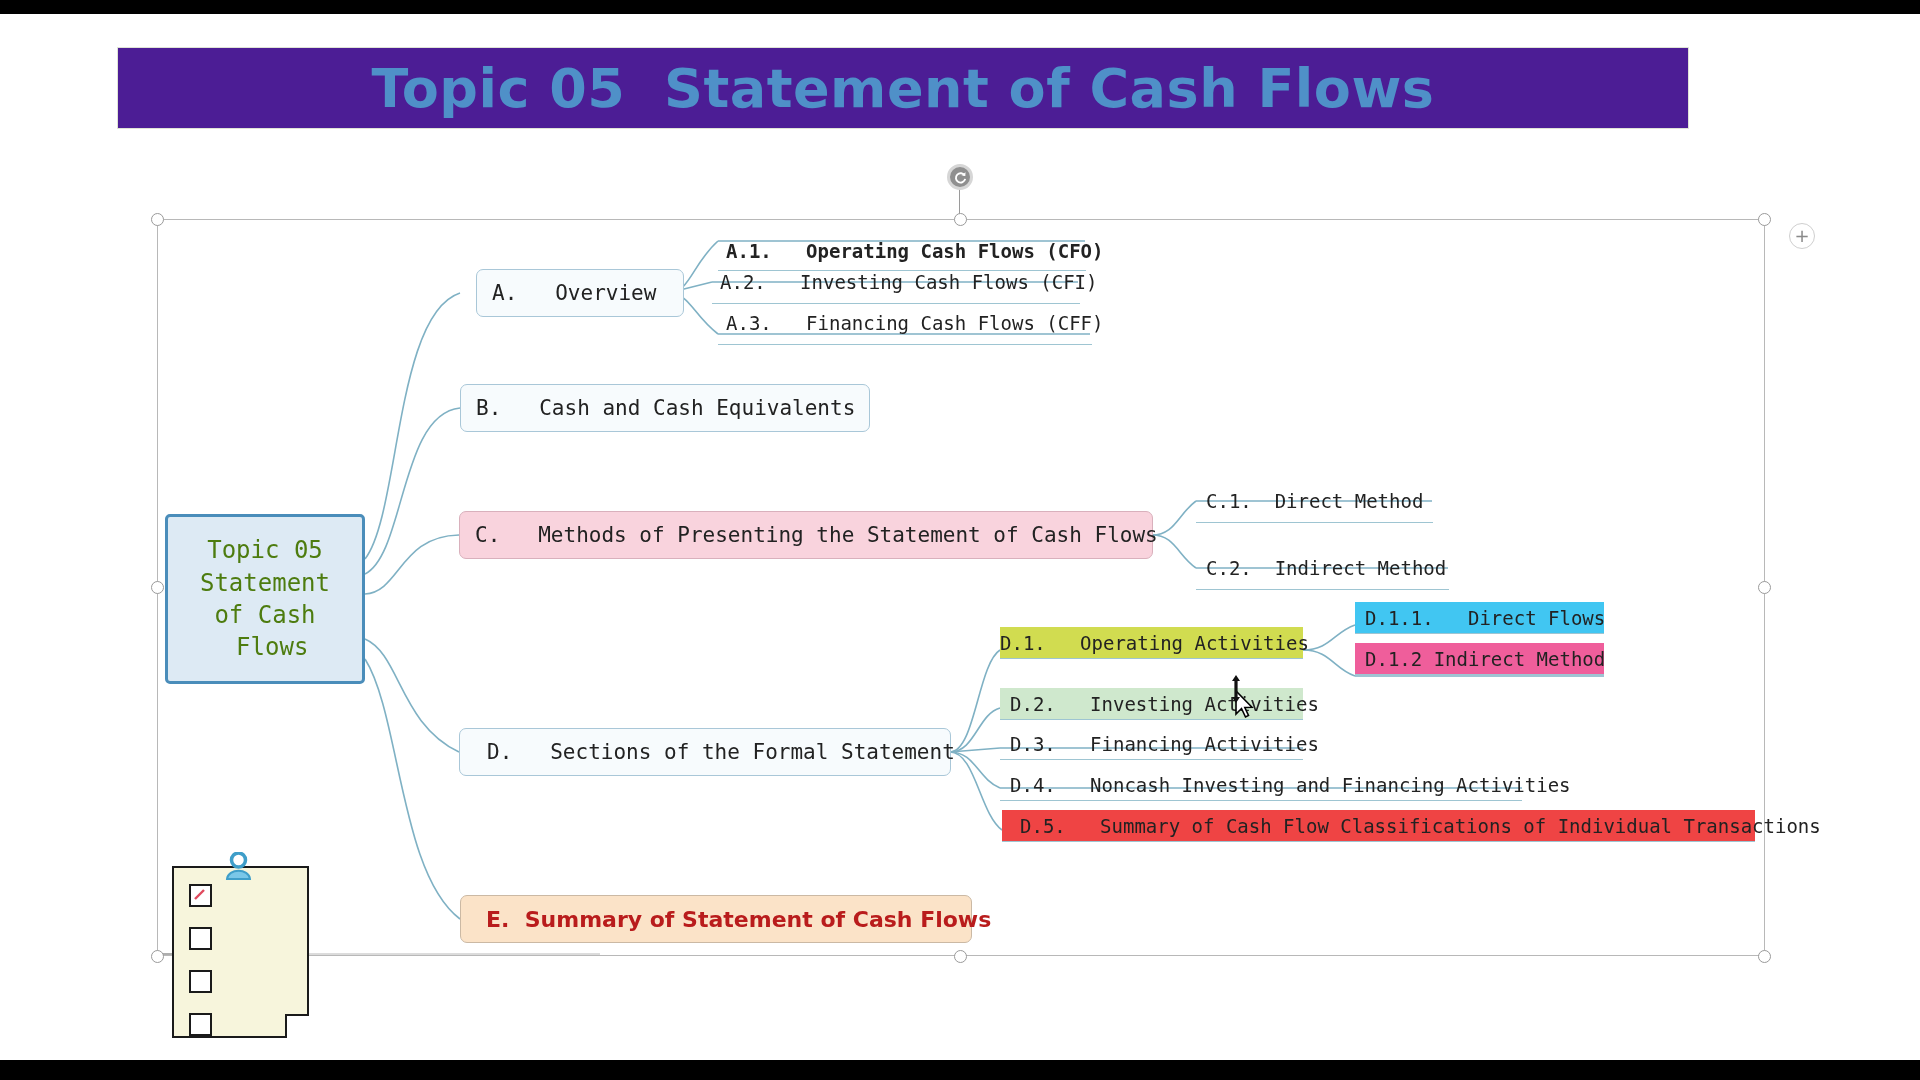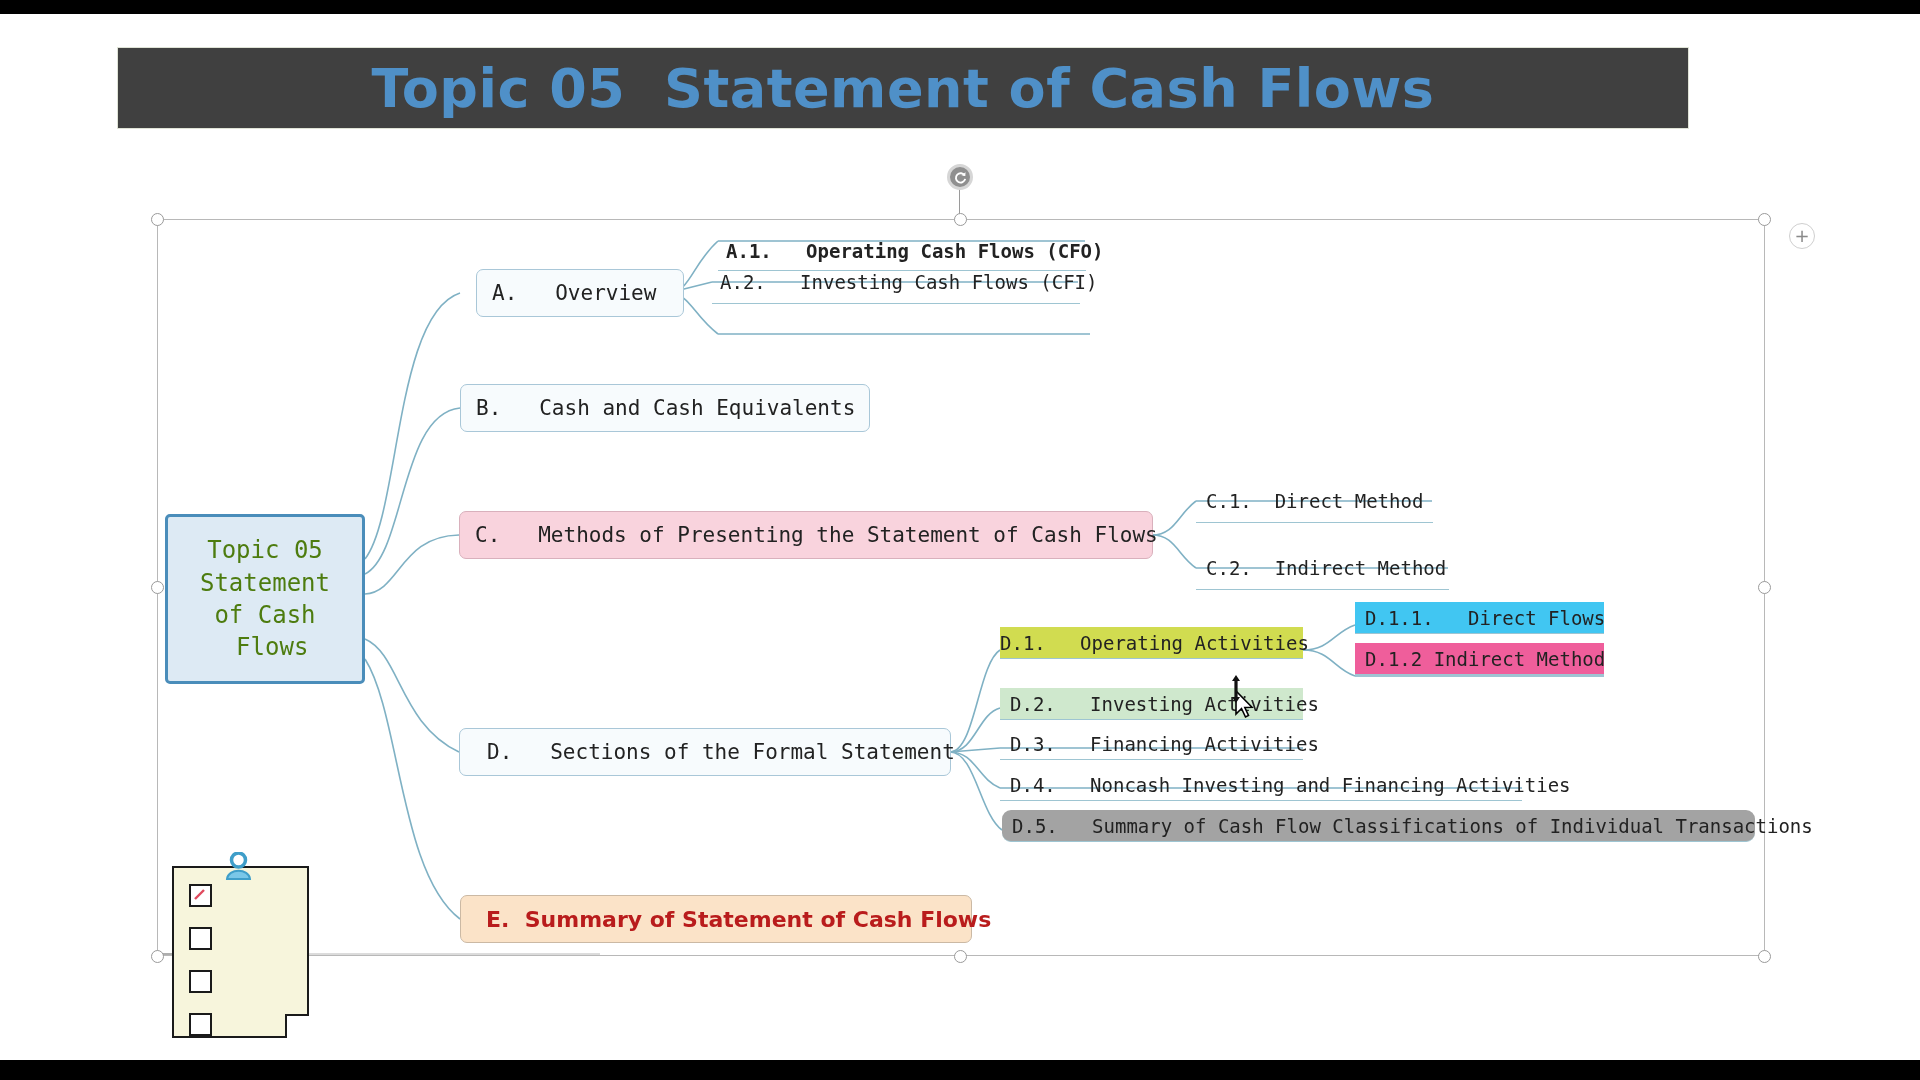--- a/index.html
+++ b/index.html
@@ -6,21 +6,21 @@
   body{width:1920px;height:1080px;overflow:hidden;font-family:"DejaVu Sans Mono",monospace;}
 
   #stage{position:relative;width:1920px;height:1080px;background:#000;}
 
   
   #slide{position:absolute;left:0;top:14px;width:1920px;height:1046px;background:#fff;}
 
   
   #title-box{
     position:absolute;left:117px;top:33px;width:1570px;height:80px;
-    border:1px solid #dfe3d6;background:#404040;
+    border:1px solid #dfe3d6;background:#4c1d95;
     display:flex;align-items:center;justify-content:center;
   }
   #title-text{
     font-family:"DejaVu Sans",sans-serif;
     font-size:54px;font-weight:700;color:#4f90c8;letter-spacing:.5px;
     white-space:pre;
   }
 
   
   #sel-frame{position:absolute;left:157px;top:205px;width:1608px;height:737px;border:1px solid #b8b8b8;box-sizing:border-box;}
@@ -138,38 +138,39 @@
       <div>Topic 05</div>
       <div>Statement</div>
       <div>of Cash</div>
       <div> Flows</div>
     </div>
 
     <div class="node boxnode" style="left:460px;top:255px;width:208px;height:48px;padding-left:15px;margin-left:16px;">A.   Overview</div>
 
     <div class="node underlined" style="left:718px;top:217px;width:368px;height:40px;padding-left:8px;font-weight:bold;">A.1.   Operating Cash Flows (CFO)</div>
     <div class="node underlined" style="left:712px;top:246px;width:368px;height:44px;padding-left:8px;">A.2.   Investing Cash Flows (CFI)</div>
+    <div class="node underlined" style="left:718px;top:287px;width:374px;height:44px;padding-left:8px;">A.3.   Financing Cash Flows (CFF)</div>
 
     <div class="node boxnode" style="left:460px;top:370px;width:410px;height:48px;padding-left:15px;">B.   Cash and Cash Equivalents</div>
 
     <div class="node boxnode" style="left:459px;top:497px;width:694px;height:48px;padding-left:15px;background:#f9d3dd;border-color:#d9b0bc;">C.   Methods of Presenting the Statement of Cash Flows</div>
 
     <div class="node underlined" style="left:1196px;top:465px;width:237px;height:44px;padding-left:10px;">C.1.  Direct Method</div>
     <div class="node underlined" style="left:1196px;top:532px;width:253px;height:44px;padding-left:10px;">C.2.  Indirect Method</div>
 
     <div class="node boxnode" style="left:459px;top:714px;width:492px;height:48px;padding-left:27px;">D.   Sections of the Formal Statement</div>
 
     <div class="node filled" style="left:1000px;top:613px;width:303px;height:32px;background:#d1dc50;">D.1.   Operating Activities</div>
     <div class="node filled" style="left:1355px;top:588px;width:249px;height:32px;padding-left:10px;background:#41c6f2;">D.1.1.   Direct Flows</div>
     <div class="node filled" style="left:1355px;top:629px;width:249px;height:32px;padding-left:10px;background:#ef5e9b;">D.1.2 Indirect Method</div>
 
     <div class="node filled" style="left:1000px;top:674px;width:303px;height:32px;padding-left:10px;background:#cfe8cd;">D.2.   Investing Activities</div>
     <div class="node underlined" style="left:1000px;top:714px;width:303px;height:32px;padding-left:10px;">D.3.   Financing Activities</div>
     <div class="node underlined" style="left:1000px;top:755px;width:522px;height:32px;padding-left:10px;">D.4.   Noncash Investing and Financing Activities</div>
-    <div class="node filled" style="left:1002px;top:796px;width:753px;height:32px;padding-left:10px;background:#a3a3a3;border-radius:9px;">D.5.   Summary of Cash Flow Classifications of Individual Transactions</div>
+    <div class="node filled" style="left:1002px;top:796px;width:753px;height:32px;padding-left:18px;background:#ef4444;">D.5.   Summary of Cash Flow Classifications of Individual Transactions</div>
 
     <div class="node boxnode" style="left:460px;top:881px;width:512px;height:48px;padding-left:25px;background:#fbe3c8;border-color:#cbb9a4;
          font-family:'DejaVu Sans',sans-serif;font-weight:700;font-size:22px;color:#b91c1c;letter-spacing:0;">E.  Summary of Statement of Cash Flows</div>
 
     <div id="note">
       <svg id="clip" viewBox="0 0 37 28">
         <circle cx="18.5" cy="8" r="7" fill="none" stroke="#3f9ec9" stroke-width="3.5"></circle>
         <path d="M7 27 C 8 16, 29 16, 30 27 Z" fill="#7ac7e8" stroke="#3f9ec9" stroke-width="2"></path>
       </svg>
       <div id="note-paper">

